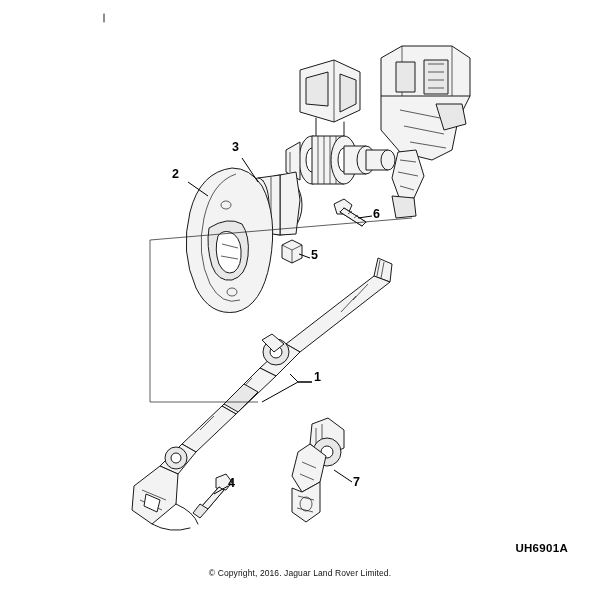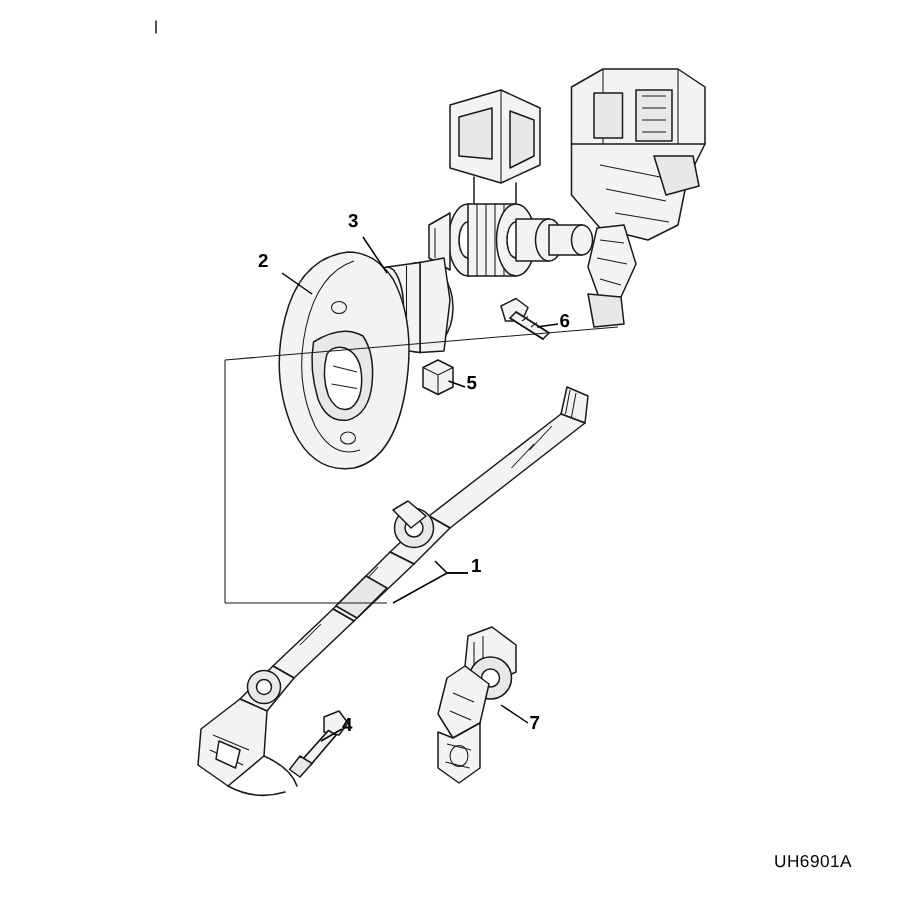--- a/index.html
+++ b/index.html
@@ -30,23 +30,23 @@
     position: absolute;
     font-size: 12.5px;
     font-weight: 700;
     color: #000000;
     line-height: 1;
     letter-spacing: 0.2px;
   }
   .part-code {
     position: absolute;
     right: 32px;
-    top: 569px;
+    top: 542px;
     font-size: 11.5px;
-    font-weight: 400;
+    font-weight: 700;
     color: #000000;
     letter-spacing: 0.3px;
   }
   .copyright {
     position: absolute;
     left: 0;
     right: 0;
     top: 568px;
     text-align: center;
     font-size: 8.5px;
@@ -220,14 +220,15 @@
 
   <div class="callout-label" style="left:314px; top:371px;">1</div>
   <div class="callout-label" style="left:172px; top:168px;">2</div>
   <div class="callout-label" style="left:232px; top:141px;">3</div>
   <div class="callout-label" style="left:228px; top:477px;">4</div>
   <div class="callout-label" style="left:311px; top:249px;">5</div>
   <div class="callout-label" style="left:373px; top:208px;">6</div>
   <div class="callout-label" style="left:353px; top:476px;">7</div>
 
   <div class="part-code">UH6901A</div>
+  <div class="copyright">© Copyright, 2016. Jaguar Land Rover Limited.</div>
 
 </div>
 
 </body></html>

